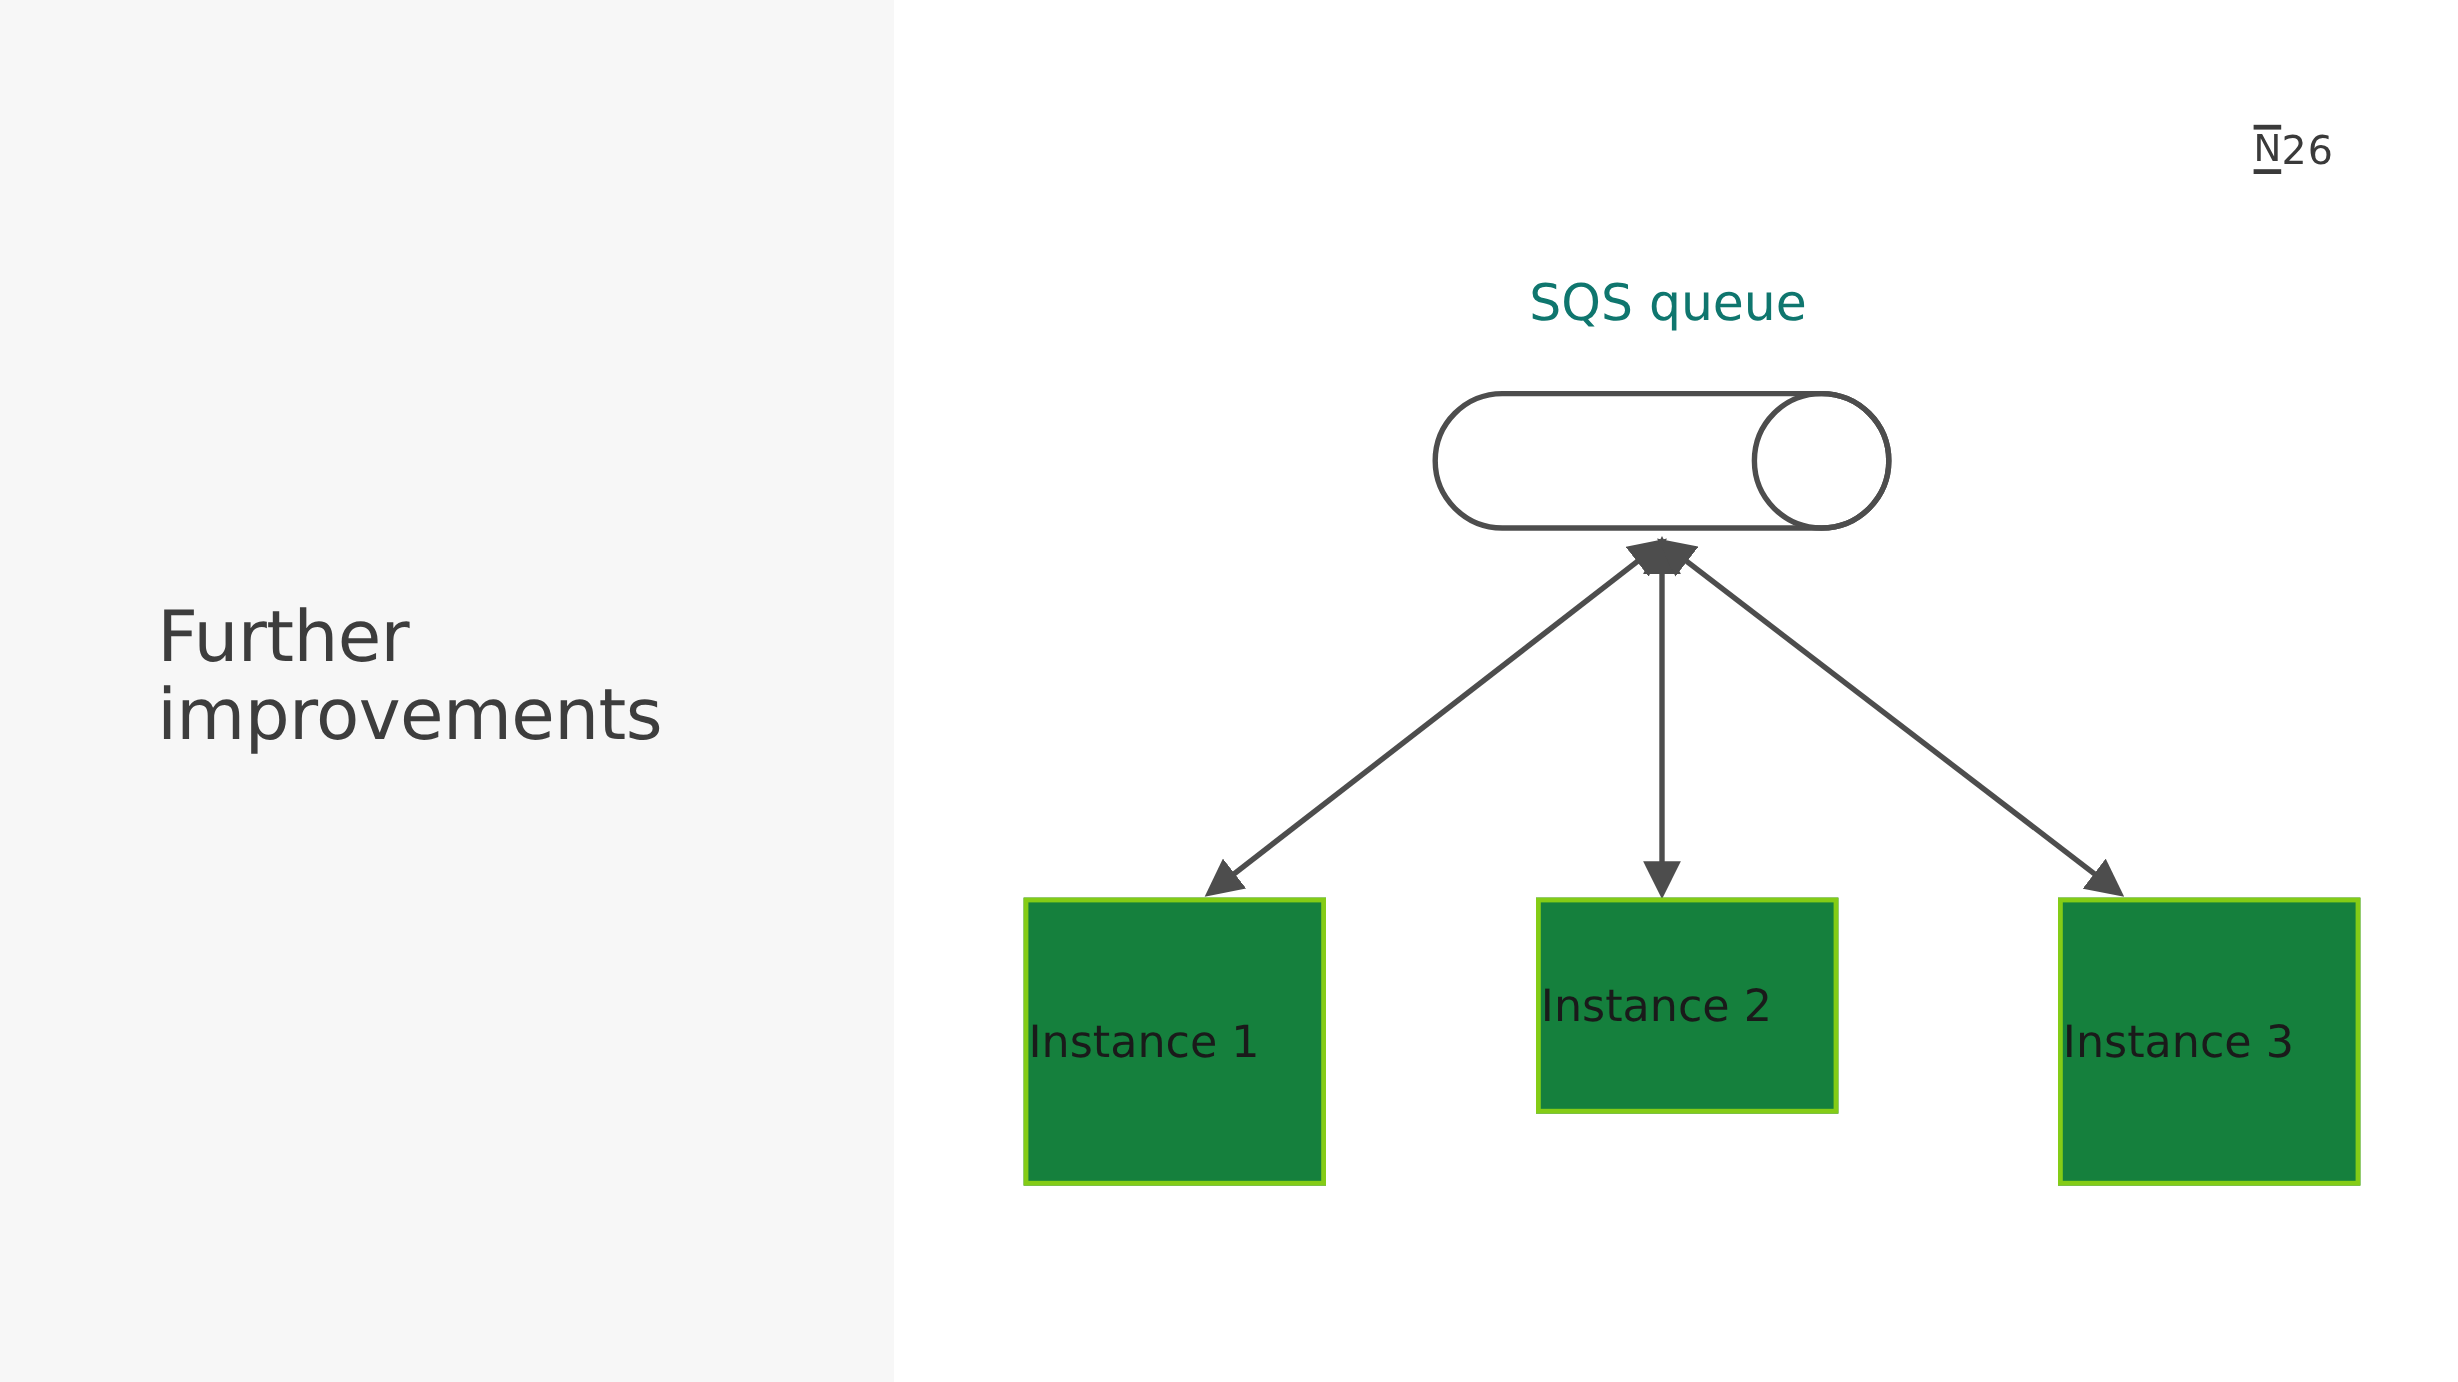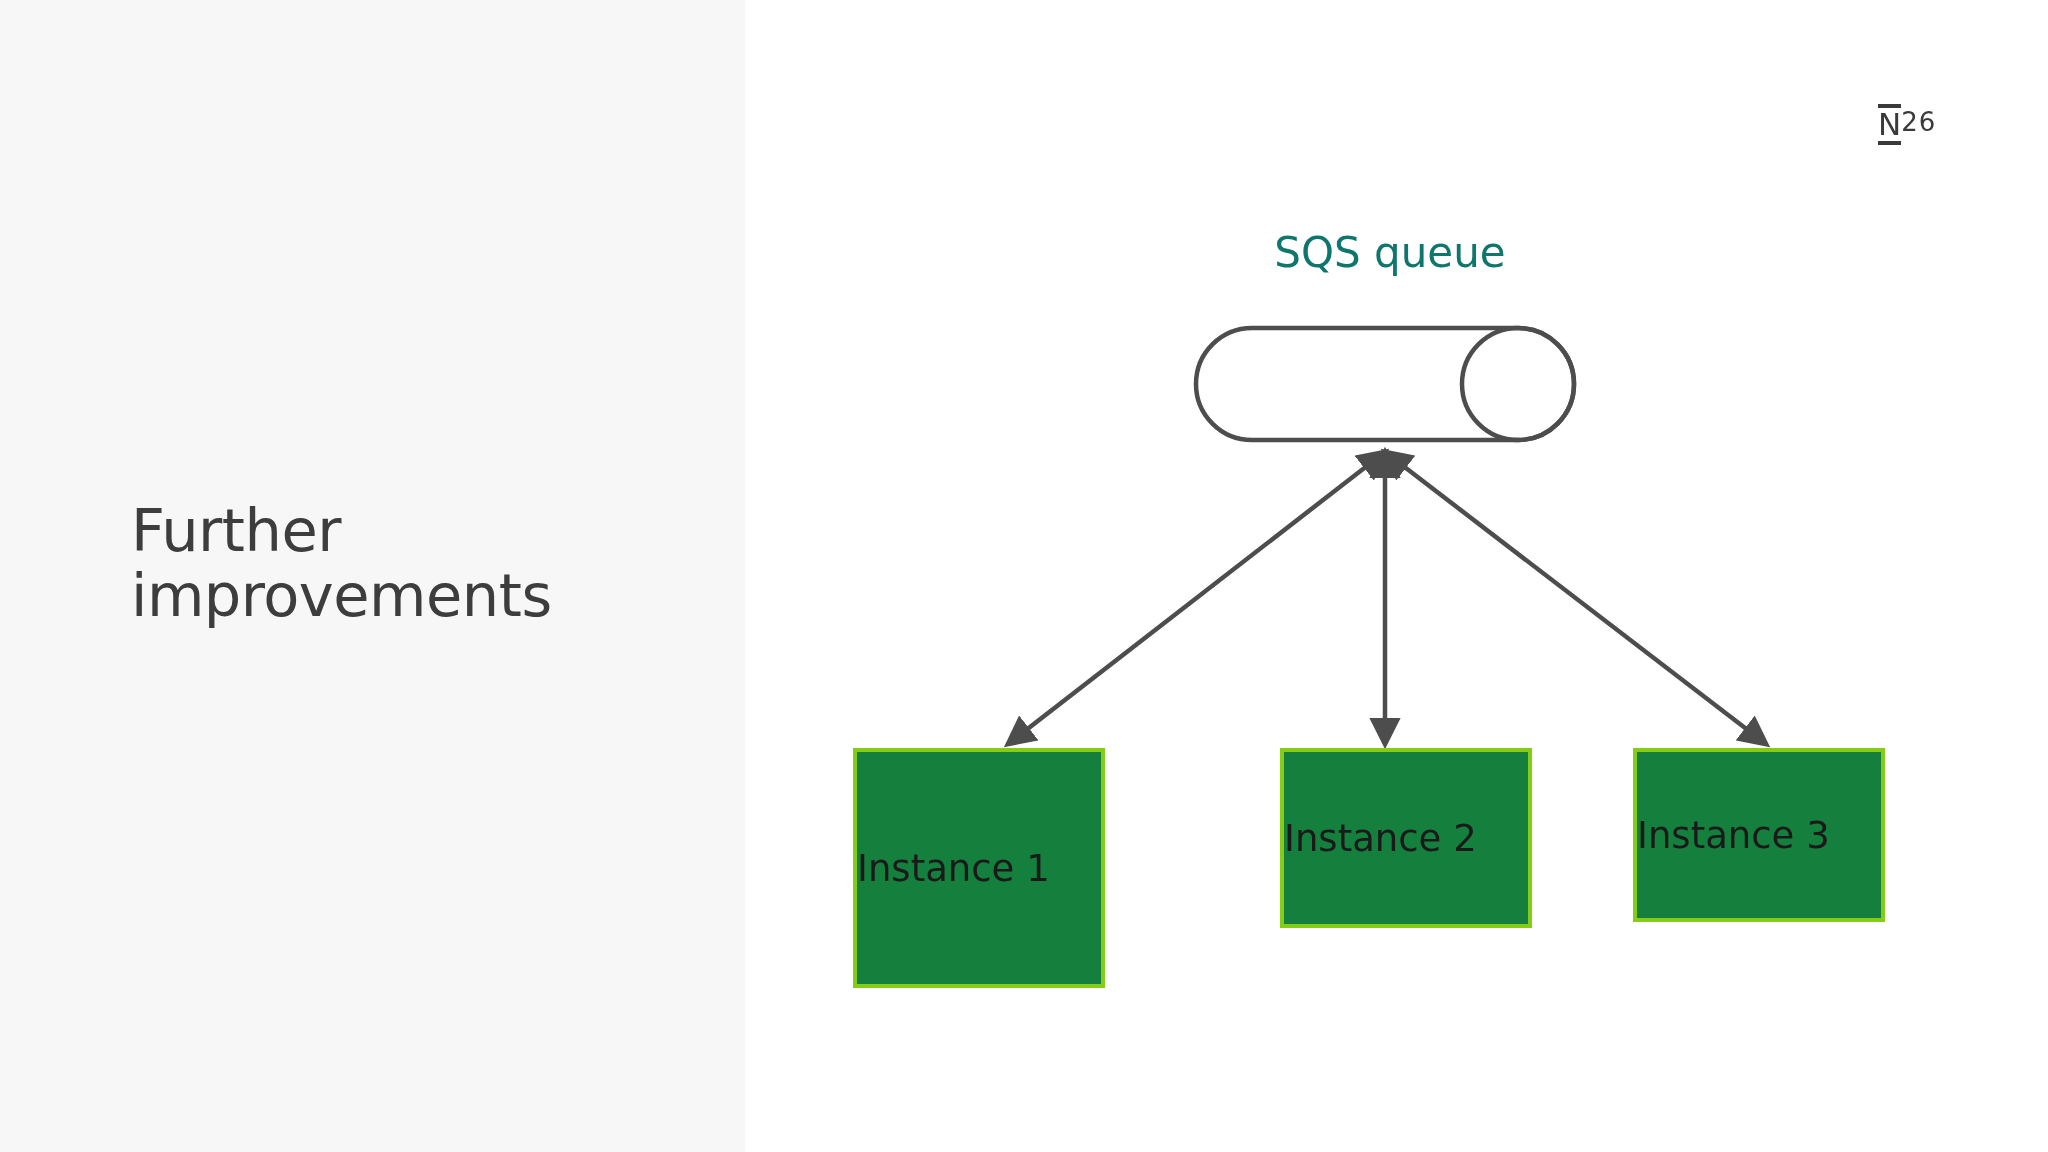--- a/index.html
+++ b/index.html
@@ -55,21 +55,21 @@
   .logo-n .bar {
     position: absolute;
     left: 0;
     width: 100%;
     height: 4px;
     background: #3a3a3a;
   }
   .logo-n .bar.top { top: 0; }
   .logo-n .bar.bottom { bottom: 0; }
   .logo-num {
-    font-size: 26px;
+    font-size: 33px;
     font-weight: 400;
     line-height: 1;
     padding-top: 5px;
     letter-spacing: 1px;
   }
   #diagram-area {
     position: absolute;
     left: 745px;
     top: 0;
     width: 1303px;
@@ -156,17 +156,17 @@
   </svg>
 
   <div class="node-box" style="left:853px; top:748px; width:252px; height:240px;">
     <span class="node-box-label">Instance 1</span>
   </div>
 
   <div class="node-box" style="left:1280px; top:748px; width:252px; height:180px;">
     <span class="node-box-label">Instance 2</span>
   </div>
 
-  <div class="node-box" style="left:1633px; top:748px; width:252px; height:174px;">
+  <div class="node-box" style="left:1715px; top:748px; width:252px; height:240px;">
     <span class="node-box-label">Instance 3</span>
   </div>
 
 </div>
 
 </body></html>

